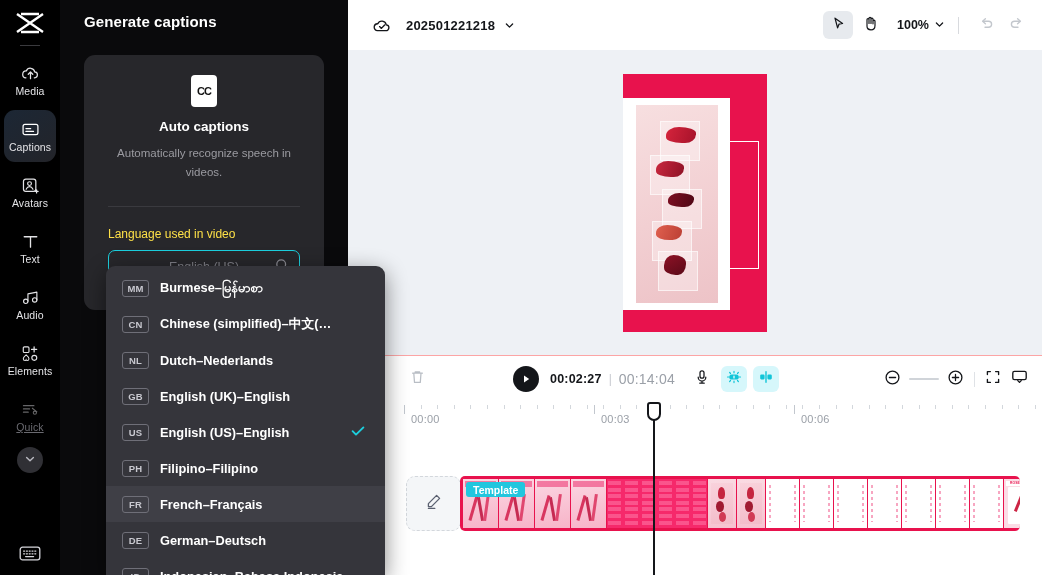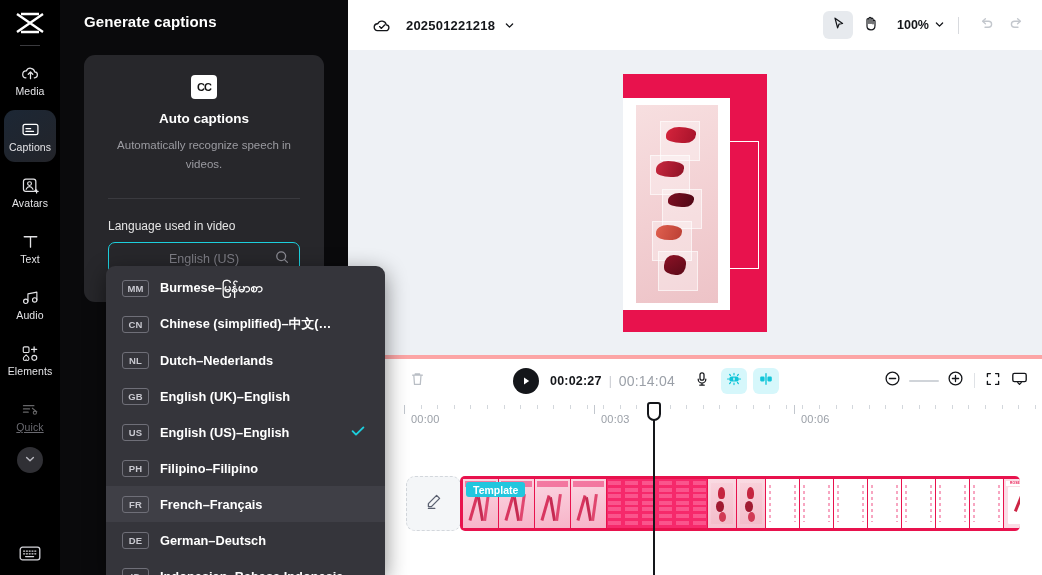--- a/index.html
+++ b/index.html
@@ -46,29 +46,29 @@
   }
   .panel-title {
     font-size: 15px; font-weight: bold; color: #ffffff;
     padding: 13px 0 0 24px; letter-spacing: .1px;
   }
   .panel-card {
     margin: 25px 24px 0 24px; background: #27272b; border-radius: 11px;
     padding: 20px 24px 26px;
   }
   .cc-badge {
-    width: 26px; height: 24px; border-radius: 4px; background: #ffffff;
+    width: 26px; height: 32px; border-radius: 4px; background: #ffffff;
     display: flex; align-items: center; justify-content: center;
     margin: 0 auto 12px;
     font-size: 11px; font-weight: bold; color: #111; letter-spacing: -1px;
   }
   .cc-title { text-align: center; font-size: 13.5px; font-weight: bold; color: #fff; margin-bottom: 10px; }
   .cc-desc { text-align: center; font-size: 11.5px; color: #9b9ba1; line-height: 1.65; }
   .cc-hr { height: 1px; background: #3a3a3f; margin: 24px 0 0; }
-  .cc-lang-lb { font-size: 12px; color: #e5e5e5; margin-top: 20px; margin-bottom: 9px; }
+  .cc-lang-lb { font-size: 12px; color: #fde047; margin-top: 20px; margin-bottom: 9px; }
   .cc-input {
     position: relative; height: 34px; border-radius: 7px;
     border: 1.4px solid #1ccfdd; background: #27272b;
     display: flex; align-items: center; padding: 0 10px; justify-content: center;
   }
   .cc-input-val { font-size: 12.5px; color: #7d7d85; }
   .cc-search-ico { position: absolute; right: 10px; top: 50%; transform: translateY(-50%); }
 
   
   .dd {
@@ -125,21 +125,21 @@
     background: linear-gradient(160deg,#f7dfe0 0%, #f2cfd2 55%, #edc3c7 100%);
     overflow: hidden;
   }
   .stage-outline { position: absolute; right: 8px; top: 67px; width: 49px; height: 128px; border: 1.6px solid #ffffff; }
   .cube { position: absolute; background: rgba(255,255,255,.34); border: 1px solid rgba(255,255,255,.6); }
   .swatch { position: absolute; border-radius: 48% 62% 40% 58% / 58% 42% 60% 40%; }
 
   
   .pbar {
     position: absolute; left: 348px; top: 355px; width: 694px; height: 47px;
-    background: #ffffff; display: flex; align-items: center; border-top: 4px solid #fca5a5;
+    background: #ffffff; display: flex; align-items: center; border-top: 1px solid #fca5a5;
   }
   .pb-trash { margin-left: 62px; cursor: pointer; }
   .pb-center { display: flex; align-items: center; margin-left: 88px; }
   .pb-play {
     width: 26px; height: 26px; border-radius: 50%; background: #14161a;
     display: flex; align-items: center; justify-content: center; cursor: pointer;
   }
   .pb-cur { font-size: 12.5px; font-weight: bold; color: #14161a; margin-left: 11px; letter-spacing: .2px; }
   .pb-slash { font-size: 12px; color: #c7cad0; margin: 0 7px; }
   .pb-tot { font-size: 14px; color: #9ba0a8; letter-spacing: .2px; }

